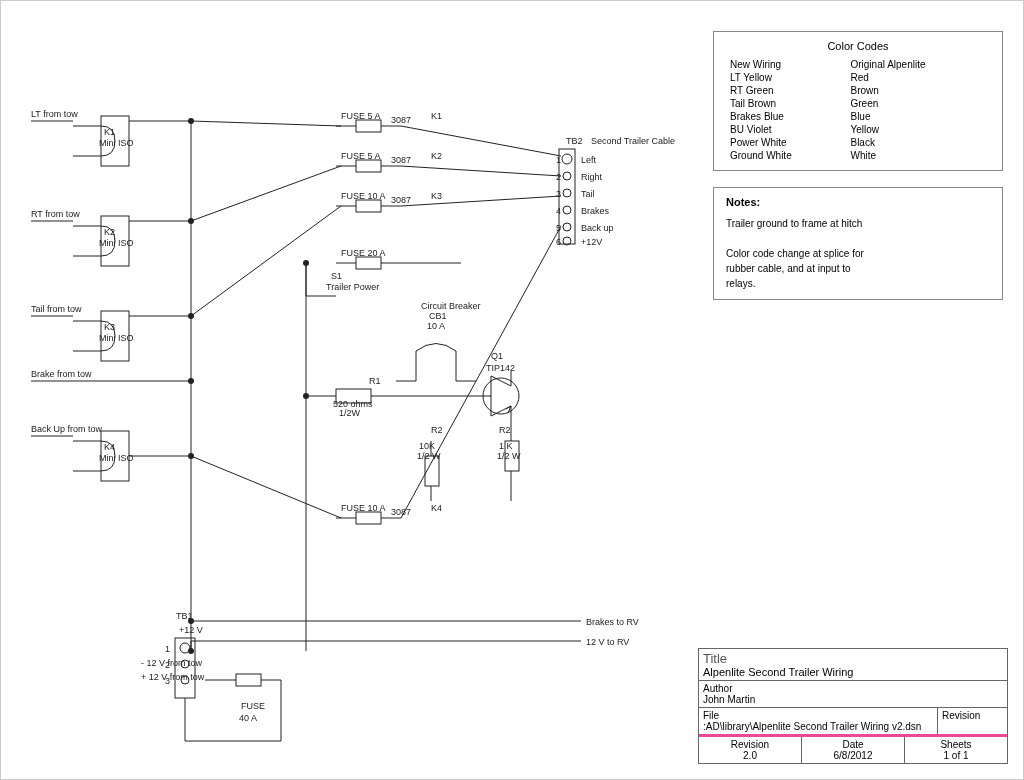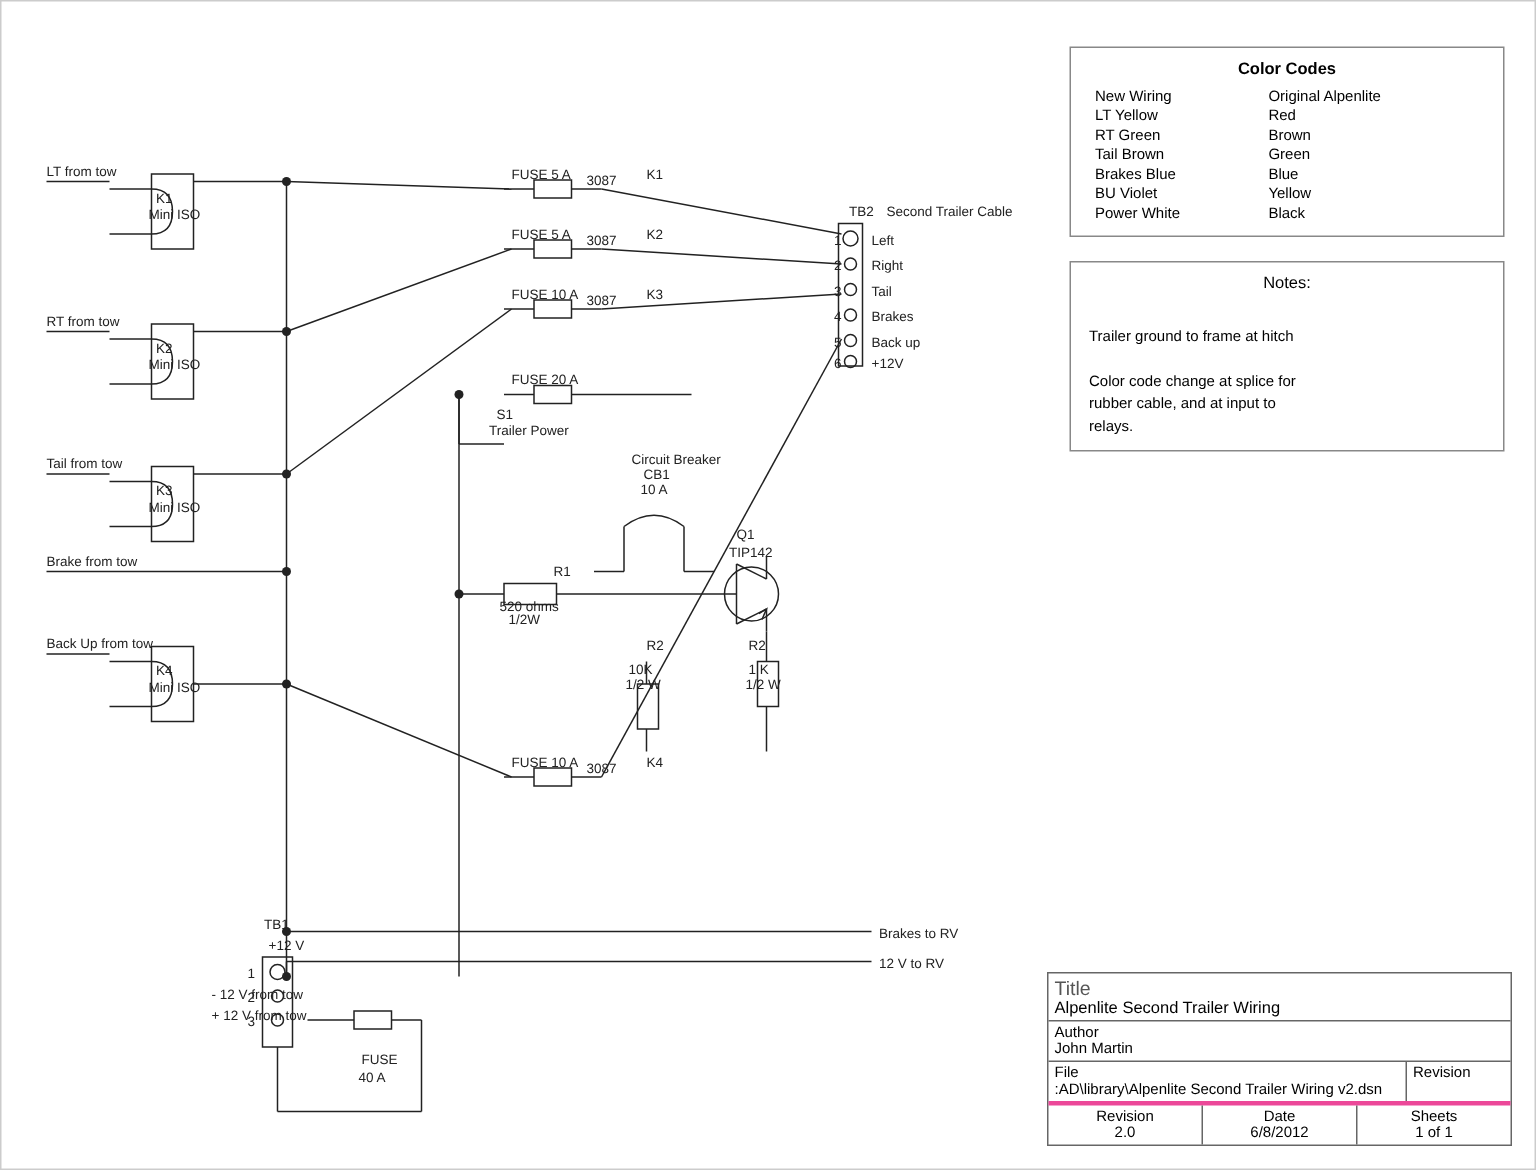--- a/index.html
+++ b/index.html
@@ -36,21 +36,21 @@
     }
     
     .color-codes-box {
       border: 1px solid #888;
       padding: 8px 12px;
       margin-bottom: 16px;
       background: white;
     }
     .color-codes-box .box-title {
       text-align: center;
-      font-weight: bold;
+      font-weight: normal;
       margin-bottom: 6px;
       font-size: 11px;
     }
     .color-codes-table {
       width: 100%;
       border-collapse: collapse;
     }
     .color-codes-table th {
       font-size: 10px;
       font-weight: normal;
@@ -62,23 +62,22 @@
       padding: 1px 4px;
     }
     
     .notes-box {
       border: 1px solid #888;
       padding: 8px 12px;
       margin-bottom: 16px;
       background: white;
     }
     .notes-box .box-title {
-      text-align: center;
-      font-weight: normal;
-      margin-bottom: 22px;
+      font-weight: bold;
+      margin-bottom: 8px;
       font-size: 11px;
     }
     .notes-box p {
       font-size: 10px;
       line-height: 1.5;
     }
     
     .title-block {
       position: absolute;
       bottom: 15px;
@@ -412,20 +411,24 @@
               <td>Brakes Blue</td>
               <td>Blue</td>
             </tr>
             <tr>
               <td>BU Violet</td>
               <td>Yellow</td>
             </tr>
             <tr>
               <td>Power White</td>
               <td>Black</td>
+            </tr>
+            <tr>
+              <td>Ground White</td>
+              <td>White</td>
             </tr>
           </tbody>
       </table>
     </div>
 
     <div class="notes-box">
       <div class="box-title">Notes:</div>
       <div id="notes-content">
           <p>Trailer ground to frame at hitch</p>
           <p>&nbsp;</p>

